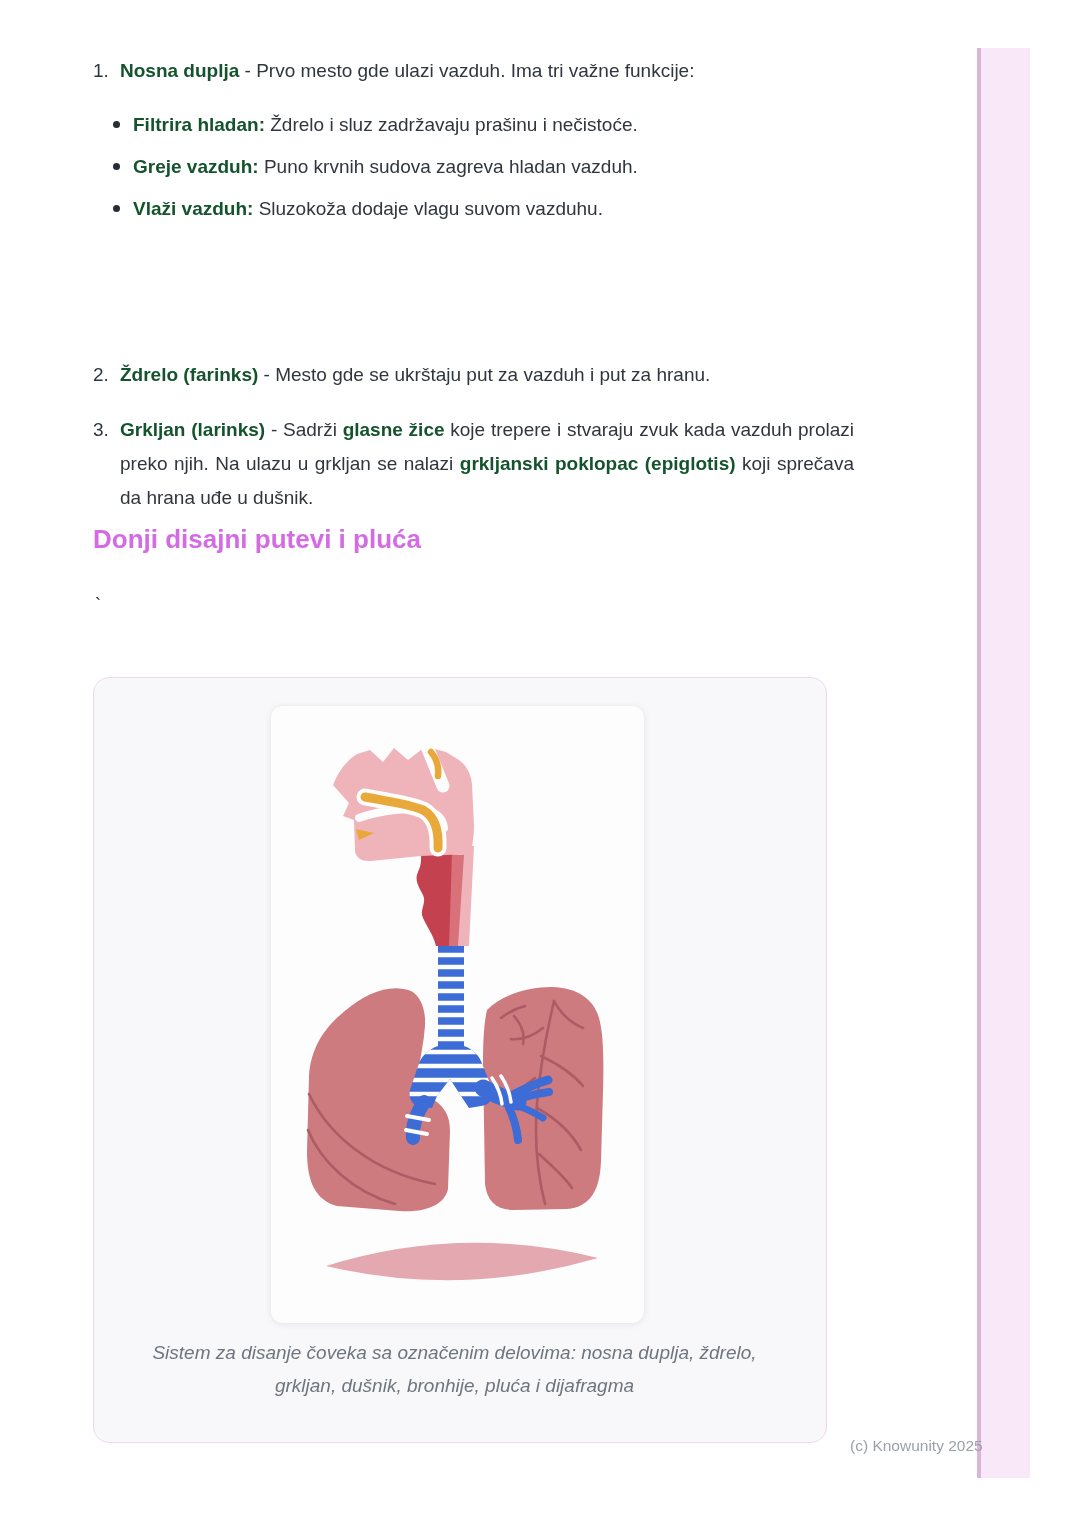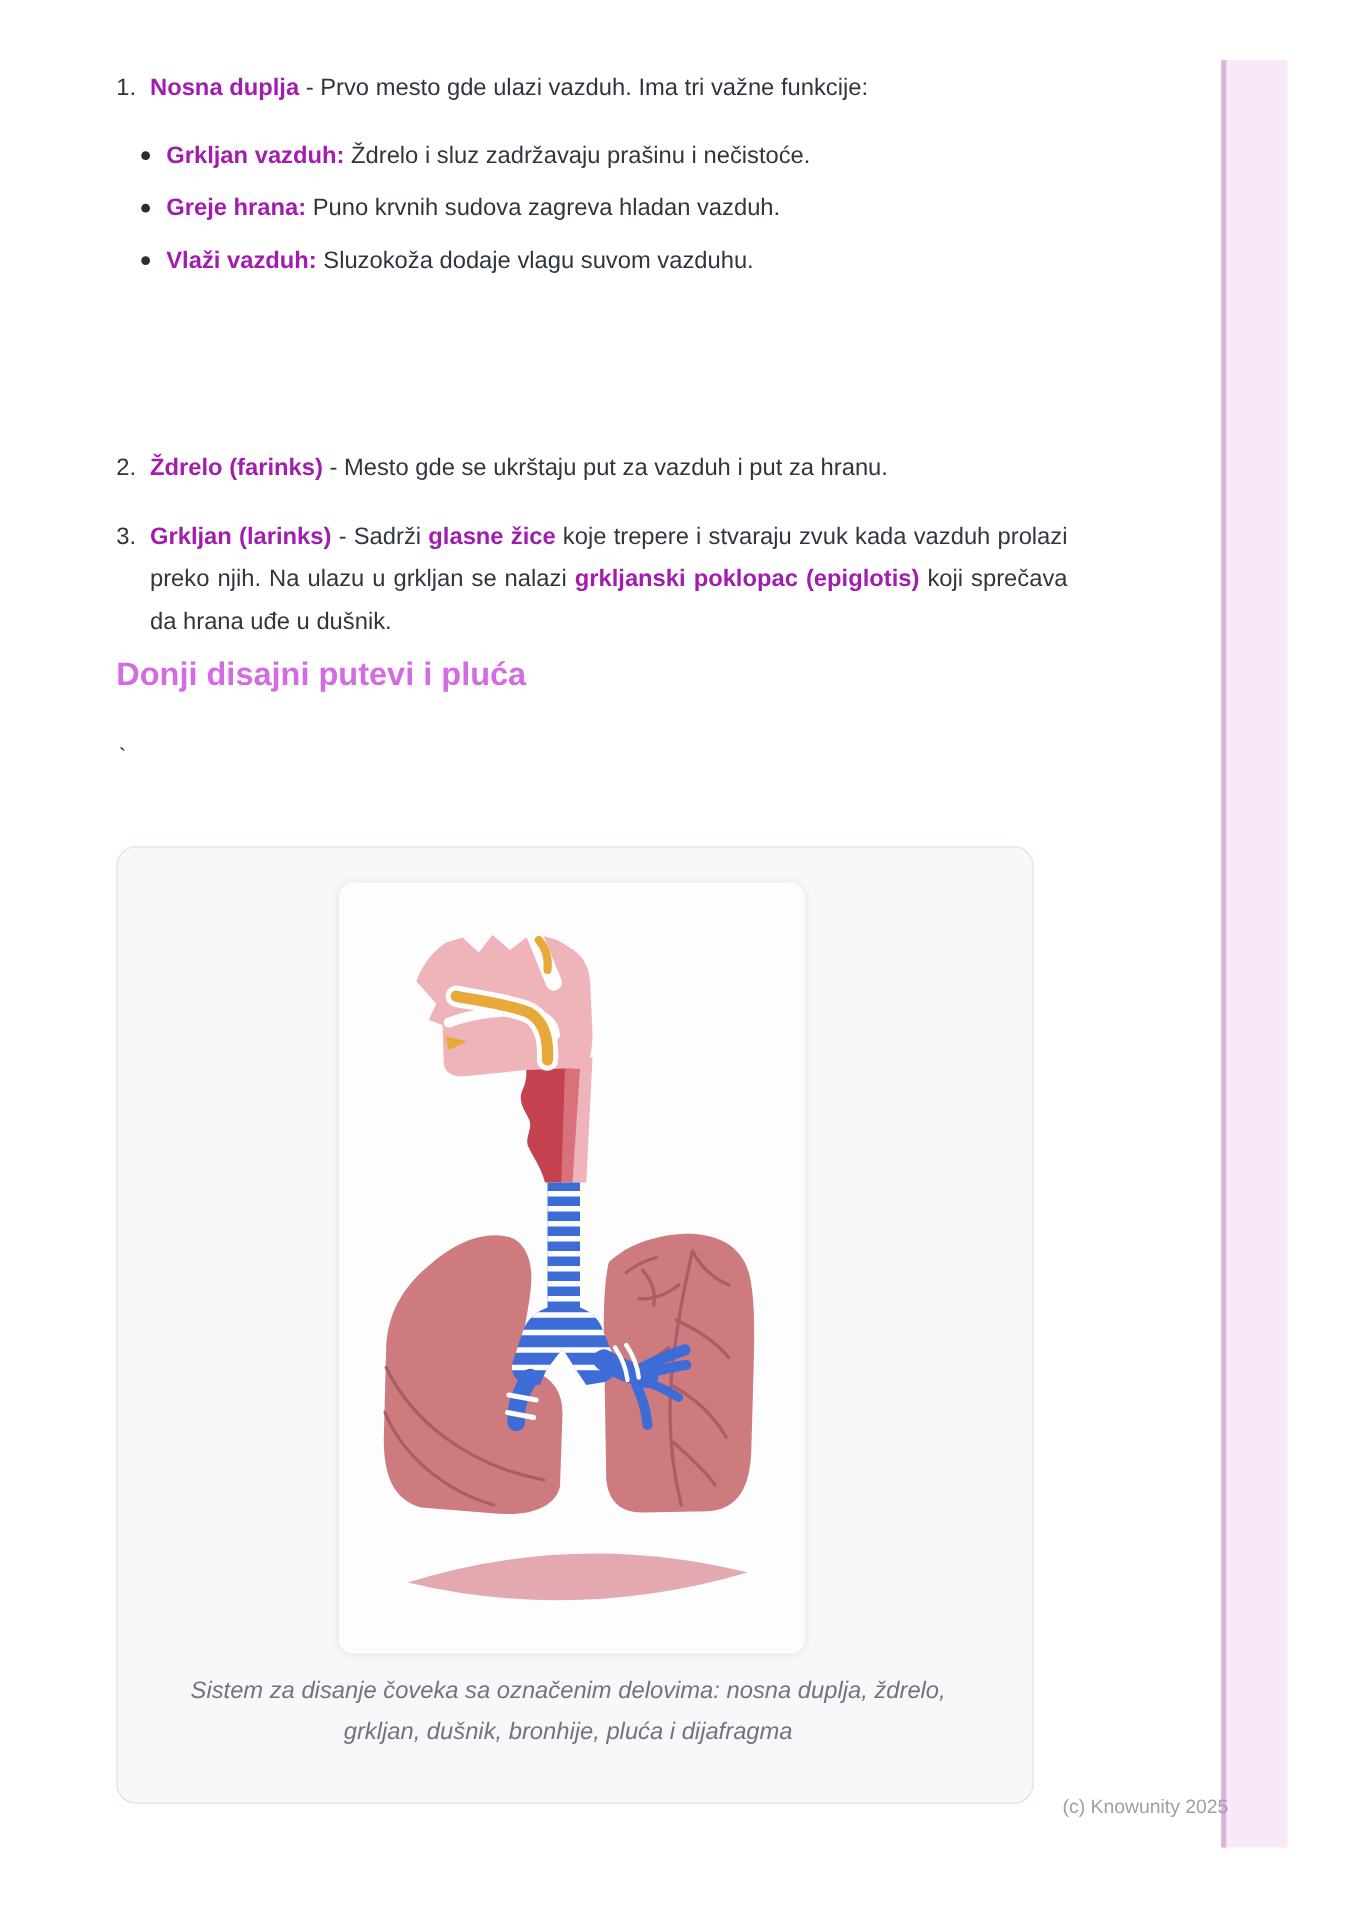--- a/index.html
+++ b/index.html
@@ -10,21 +10,21 @@
     --airway_blue:#3d6cd7; --lung_salmon:#cd7b7f; --lung_vein:#ab5c64; --diaphragm_pink:#e3a8b0;
   }
   html,body{margin:0;padding:0;background:#fff;}
   .page{position:relative;width:1080px;height:1528px;background:#ffffff;overflow:hidden;
         font-family:"Liberation Sans","DejaVu Sans",sans-serif;color:var(--text);}
   .stripe{position:absolute;left:977px;top:48px;width:49px;height:1430px;
           background:var(--stripe_bg);border-left:4px solid var(--stripe_border);z-index:0;}
   .row{position:absolute;left:93px;width:734px;font-size:19px;line-height:27px;}
   .li{padding-left:27px;}
   .num{position:absolute;left:0;top:0;}
-  b{font-weight:700;color:#a21caf;}
+  b{font-weight:700;color:#14532d;}
   .bullet-row{position:absolute;left:93px;width:700px;font-size:19px;line-height:26px;padding-left:40px;box-sizing:border-box;}
   .dot{position:absolute;left:20px;top:9px;width:7px;height:7px;border-radius:50%;background:#272d36;}
   .note{position:absolute;left:157px;top:257px;width:670px;height:66px;background:var(--note_bg);
         border-left:5px solid var(--note_bar_purple);border-radius:2px;display:flex;align-items:center;
         box-sizing:border-box;padding-left:40px;font-size:19px;}
   .note .lbl{font-style:italic;}
   .justify{text-align:justify;line-height:34px;}
   .heading{position:absolute;left:93px;top:524px;font-size:26px;font-weight:600;color:var(--heading_pink);}
   .stray{position:absolute;left:95px;top:595px;font-size:18px;color:#222;}
   .fig-card{position:absolute;left:93px;top:677px;width:734px;height:766px;background:var(--card_bg);
@@ -48,24 +48,24 @@
 
 <div class="page">
 
   <div class="stripe"></div>
 
   <div class="row li" style="top:57px">
     <span class="num">1.</span><b>Nosna duplja</b><span> - Prvo mesto gde ulazi vazduh. Ima tri važne funkcije:</span>
   </div>
 
   <div class="bullet-row" style="top:112px">
-    <span class="dot"></span><b>Grkljan vazduh:</b><span> Ždrelo i sluz zadržavaju prašinu i nečistoće.</span>
+    <span class="dot"></span><b>Filtrira hladan:</b><span> Ždrelo i sluz zadržavaju prašinu i nečistoće.</span>
   </div>
   <div class="bullet-row" style="top:154px">
-    <span class="dot"></span><b>Greje hrana:</b><span> Puno krvnih sudova zagreva hladan vazduh.</span>
+    <span class="dot"></span><b>Greje vazduh:</b><span> Puno krvnih sudova zagreva hladan vazduh.</span>
   </div>
   <div class="bullet-row" style="top:196px">
     <span class="dot"></span><b>Vlaži vazduh:</b><span> Sluzokoža dodaje vlagu suvom vazduhu.</span>
   </div>
 
 
   <div class="row li" style="top:361px">
     <span class="num">2.</span><b>Ždrelo (farinks)</b><span> - Mesto gde se ukrštaju put za vazduh i put za hranu.</span>
   </div>
 

